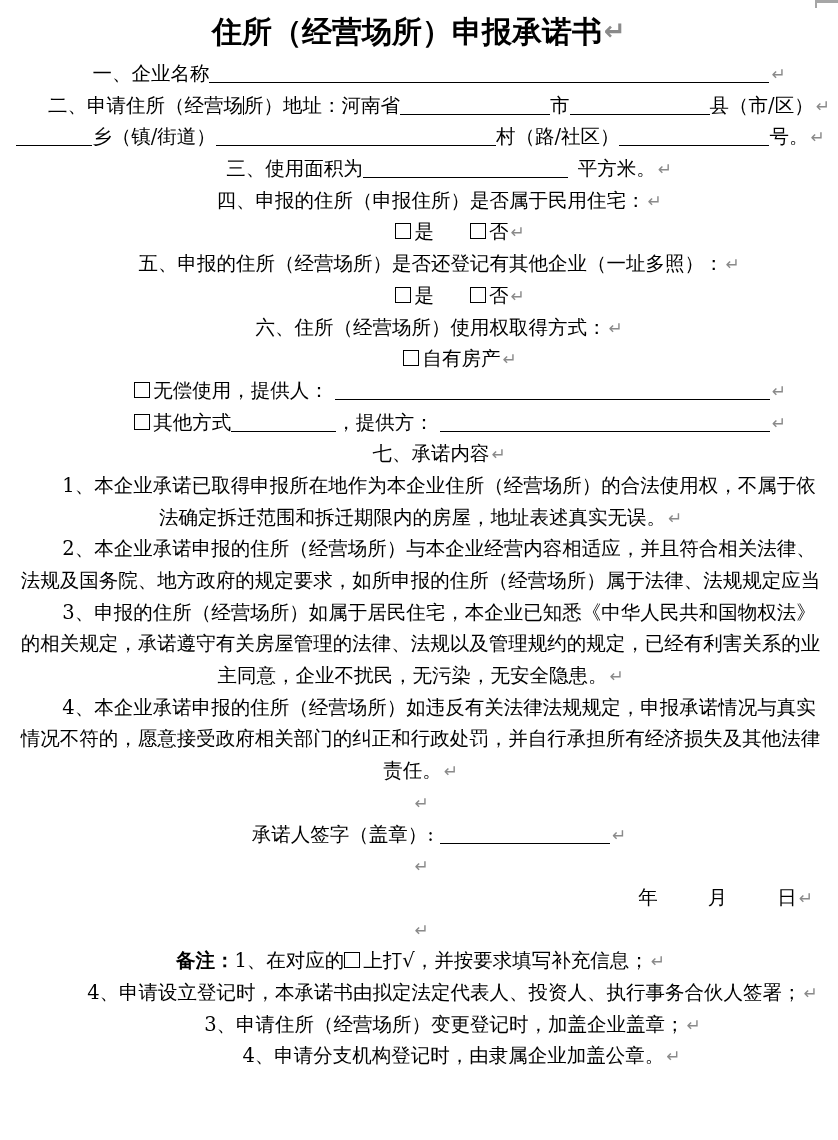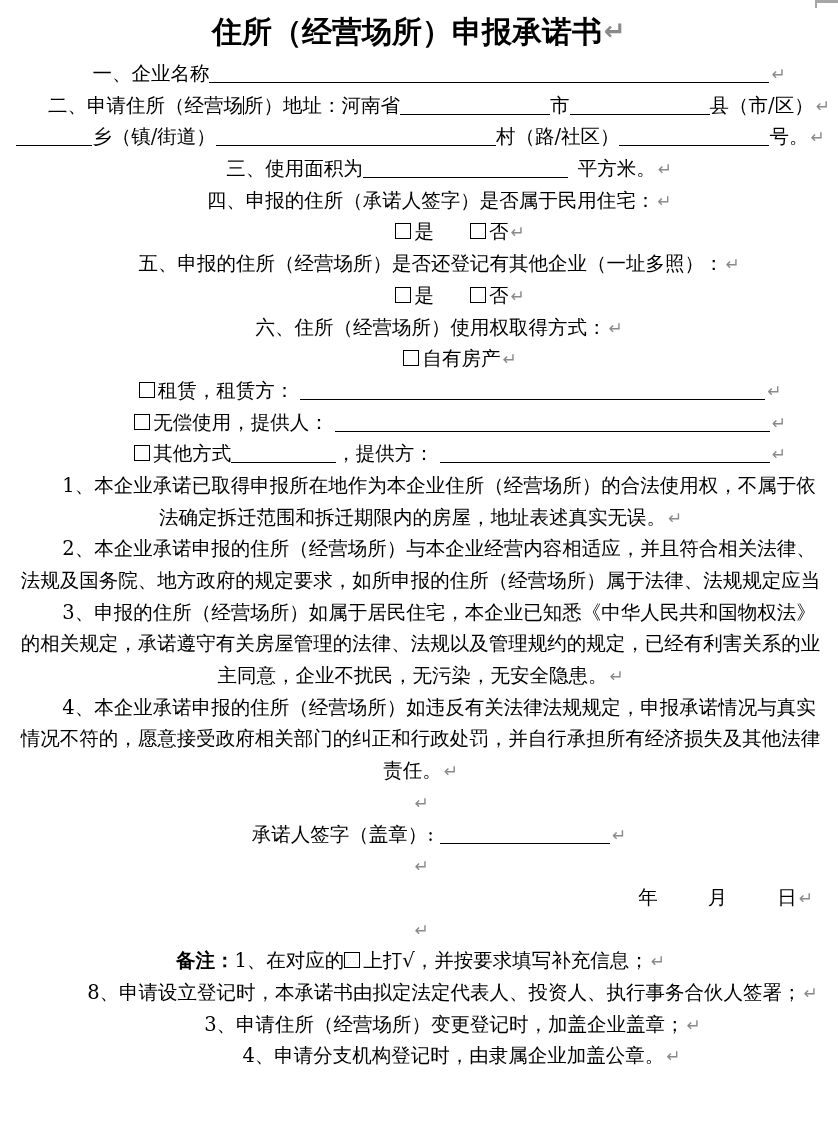--- a/index.html
+++ b/index.html
@@ -76,42 +76,42 @@
 <div id="page">
   <div id="corner-fragment"></div>
   <div class="title">
     <span>住所（经营场所）申报承诺书</span><span class="mark">↵</span>
   </div>
   <div id="doc-lines">
       <div class="line" style="padding-left: 40px;"><span>一、企业名称</span><span class="blank" style="width: 560px;"></span><span class="mark">↵</span></div>
       <div class="line" style="padding-left: 40px;"><span>二、申请住所（经营场</span><span class="caret"></span><span>所）地址：河南省</span><span class="blank" style="width: 150px;"></span><span>市</span><span class="blank" style="width: 140px;"></span><span>县（市/区）</span><span class="mark">↵</span></div>
       <div class="line"><span class="blank" style="width: 76px;"></span><span>乡（镇/街道）</span><span class="blank" style="width: 280px;"></span><span>村（路/社区）</span><span class="blank" style="width: 150px;"></span><span>号。</span><span class="mark">↵</span></div>
       <div class="line" style="padding-left: 60px;"><span>三、使用面积为</span><span class="blank" style="width: 205px;"></span><span class="gap" style="width: 10px;"></span><span>平方米。</span><span class="mark">↵</span></div>
-      <div class="line" style="padding-left: 40px;"><span>四、申报的住所（承诺人签字）是否属于民用住宅：</span><span class="mark">↵</span></div>
+      <div class="line" style="padding-left: 40px;"><span>四、申报的住所（申报住所）是否属于民用住宅：</span><span class="mark">↵</span></div>
       <div class="line" style="padding-left: 82px;"><span class="cb"></span><span>是</span><span class="gap" style="width: 36px;"></span><span class="cb"></span><span>否</span><span class="mark">↵</span></div>
       <div class="line" style="padding-left: 40px;"><span>五、申报的住所（经营场所）是否还登记有其他企业（一址多照）：</span><span class="mark">↵</span></div>
       <div class="line" style="padding-left: 82px;"><span class="cb"></span><span>是</span><span class="gap" style="width: 36px;"></span><span class="cb"></span><span>否</span><span class="mark">↵</span></div>
       <div class="line" style="padding-left: 40px;"><span>六、住所（经营场所）使用权取得方式：</span><span class="mark">↵</span></div>
       <div class="line" style="padding-left: 82px;"><span class="cb"></span><span>自有房产</span><span class="mark">↵</span></div>
-      <div class="line" style="padding-left: 82px;"><span class="cb"></span><span>租赁，租赁方：</span><span class="gap" style="width: 6px;"></span><span class="blank" style="width: 465px;"></span><span class="mark">↵</span></div>
       <div class="line" style="padding-left: 82px;"><span class="cb"></span><span>无偿使用，提供人：</span><span class="gap" style="width: 6px;"></span><span class="blank" style="width: 435px;"></span><span class="mark">↵</span></div>
       <div class="line" style="padding-left: 82px;"><span class="cb"></span><span>其他方式</span><span class="blank" style="width: 105px;"></span><span>，提供方：</span><span class="gap" style="width: 6px;"></span><span class="blank" style="width: 330px;"></span><span class="mark">↵</span></div>
+      <div class="line" style="padding-left: 40px;"><span>七、承诺内容</span><span class="mark">↵</span></div>
       <div class="line" style="padding-left: 40px;"><span>1、本企业承诺已取得申报所在地作为本企业住所（经营场所）的合法使用权，不属于依</span></div>
       <div class="line"><span>法确定拆迁范围和拆迁期限内的房屋，地址表述真实无误。</span><span class="mark">↵</span></div>
       <div class="line" style="padding-left: 40px;"><span>2、本企业承诺申报的住所（经营场所）与本企业经营内容相适应，并且符合相关法律、</span></div>
       <div class="line"><span>法规及国务院、地方政府的规定要求，如所申报的住所（经营场所）属于法律、法规规定应当</span></div>
       <div class="line" style="padding-left: 40px;"><span>3、申报的住所（经营场所）如属于居民住宅，本企业已知悉《中华人民共和国物权法》</span></div>
       <div class="line"><span>的相关规定，承诺遵守有关房屋管理的法律、法规以及管理规约的规定，已经有利害关系的业</span></div>
       <div class="line"><span>主同意，企业不扰民，无污染，无安全隐患。</span><span class="mark">↵</span></div>
       <div class="line" style="padding-left: 40px;"><span>4、本企业承诺申报的住所（经营场所）如违反有关法律法规规定，申报承诺情况与真实</span></div>
       <div class="line"><span>情况不符的，愿意接受政府相关部门的纠正和行政处罚，并自行承担所有经济损失及其他法律</span></div>
       <div class="line"><span>责任。</span><span class="mark">↵</span></div>
       <div class="line"><span class="mark">↵</span></div>
       <div class="line" style="padding-left: 40px;"><span>承诺人签字（盖章）: </span><span class="blank" style="width: 170px;"></span><span class="mark">↵</span></div>
       <div class="line"><span class="mark">↵</span></div>
       <div class="line"><span class="gap" style="width: 610px;"></span><span>年</span><span class="gap" style="width: 50px;"></span><span>月</span><span class="gap" style="width: 50px;"></span><span>日</span><span class="mark">↵</span></div>
       <div class="line"><span class="mark">↵</span></div>
       <div class="line"><span class="bold">备注：</span><span>1、在对应的</span><span class="cb"></span><span>上打√，并按要求填写补充信息；</span><span class="mark">↵</span></div>
-      <div class="line" style="padding-left: 67px;"><span>8、申请设立登记时，本承诺书由拟定法定代表人、投资人、执行事务合伙人签署；</span><span class="mark">↵</span></div>
+      <div class="line" style="padding-left: 67px;"><span>4、申请设立登记时，本承诺书由拟定法定代表人、投资人、执行事务合伙人签署；</span><span class="mark">↵</span></div>
       <div class="line" style="padding-left: 67px;"><span>3、申请住所（经营场所）变更登记时，加盖企业盖章；</span><span class="mark">↵</span></div>
       <div class="line" style="padding-left: 85px;"><span>4、申请分支机构登记时，由隶属企业加盖公章。</span><span class="mark">↵</span></div>
     </div>
 </div>
 
 </body></html>

